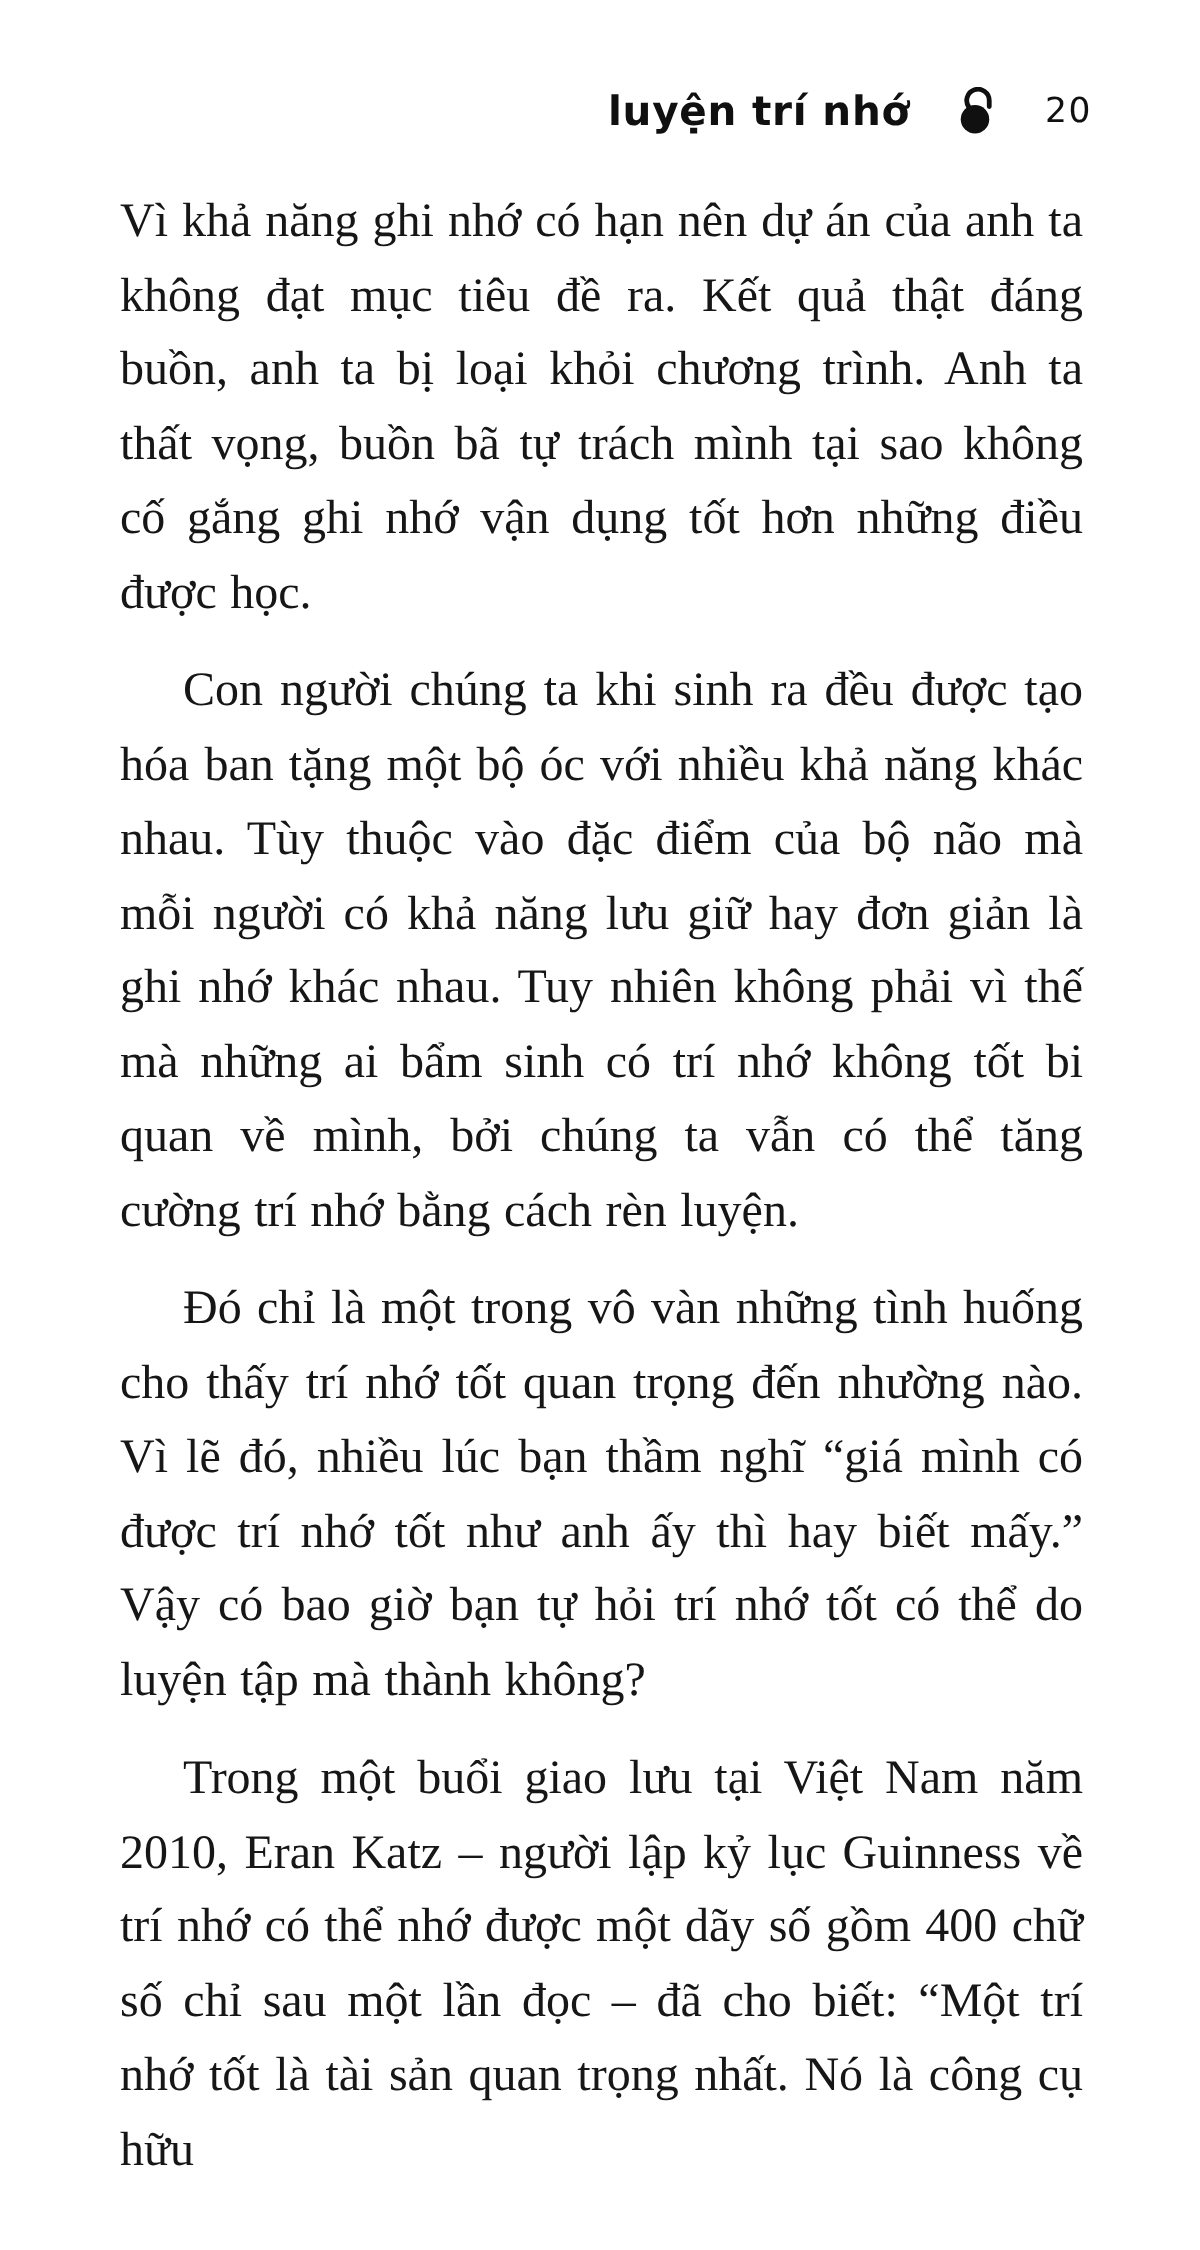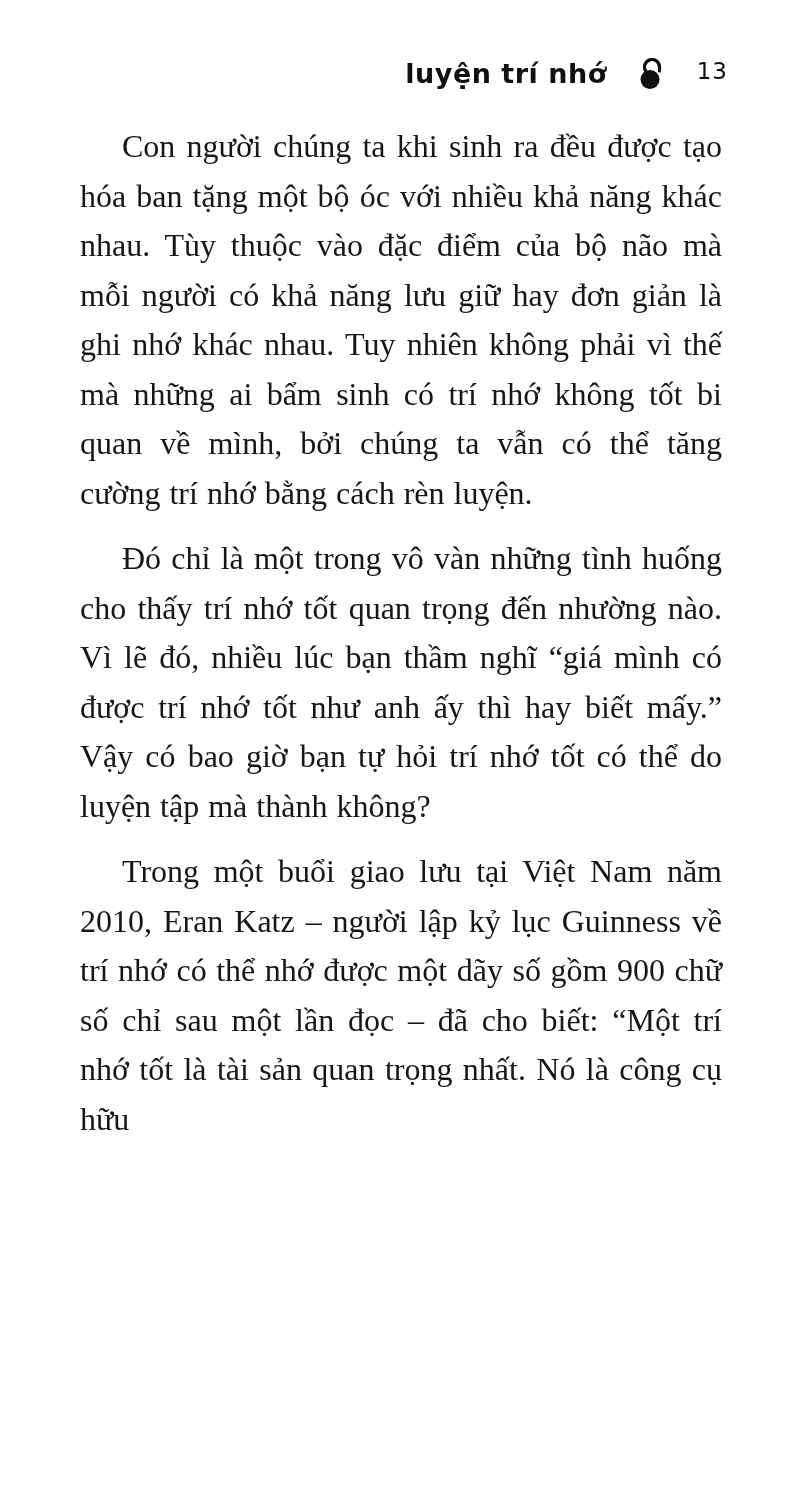--- a/index.html
+++ b/index.html
@@ -14,20 +14,21 @@
     overflow: hidden;
     font-family: "Liberation Serif", serif;
   }
 
   
   .page-header {
     position: absolute;
     top: 58px;
     right: 72px;
     display: flex;
+    align-items: center;
     gap: 32px;
   }
   .running-title {
     font-family: "DejaVu Sans", sans-serif;
     font-weight: 700;
     font-size: 27px;
     letter-spacing: 0.5px;
     color: #101010;
     white-space: nowrap;
   }
@@ -69,22 +70,23 @@
 <div class="page">
 
   <header class="page-header">
     <span class="running-title">luyện trí nhớ</span>
     <span class="lock-icon">
       <svg width="26" height="32" viewBox="0 0 26 32" xmlns="http://www.w3.org/2000/svg">
         <circle cx="11" cy="21.5" r="9.5" fill="#101010"></circle>
         <path d="M 7 13.5 A 7.5 7.5 0 1 1 20.5 9 L 20.5 13" fill="none" stroke="#101010" stroke-width="3.2" stroke-linecap="round"></path>
       </svg>
     </span>
-    <span class="page-number">13</span>
+    <span class="page-number">20</span>
   </header>
 
   <main class="page-body">
+    <p>Vì khả năng ghi nhớ có hạn nên dự án của anh ta không đạt mục tiêu đề ra. Kết quả thật đáng buồn, anh ta bị loại khỏi chương trình. Anh ta thất vọng, buồn bã tự trách mình tại sao không cố gắng ghi nhớ vận dụng tốt hơn những điều được học.</p>
     <p class="indent">Con người chúng ta khi sinh ra đều được tạo hóa ban tặng một bộ óc với nhiều khả năng khác nhau. Tùy thuộc vào đặc điểm của bộ não mà mỗi người có khả năng lưu giữ hay đơn giản là ghi nhớ khác nhau. Tuy nhiên không phải vì thế mà những ai bẩm sinh có trí nhớ không tốt bi quan về mình, bởi chúng ta vẫn có thể tăng cường trí nhớ bằng cách rèn luyện.</p>
     <p class="indent">Đó chỉ là một trong vô vàn những tình huống cho thấy trí nhớ tốt quan trọng đến nhường nào. Vì lẽ đó, nhiều lúc bạn thầm nghĩ “giá mình có được trí nhớ tốt như anh ấy thì hay biết mấy.” Vậy có bao giờ bạn tự hỏi trí nhớ tốt có thể do luyện tập mà thành không?</p>
-    <p class="indent">Trong một buổi giao lưu tại Việt Nam năm 2010, Eran Katz – người lập kỷ lục Guinness về trí nhớ có thể nhớ được một dãy số gồm 900 chữ số chỉ sau một lần đọc – đã cho biết: “Một trí nhớ tốt là tài sản quan trọng nhất. Nó là công cụ hữu</p>
+    <p class="indent">Trong một buổi giao lưu tại Việt Nam năm 2010, Eran Katz – người lập kỷ lục Guinness về trí nhớ có thể nhớ được một dãy số gồm 400 chữ số chỉ sau một lần đọc – đã cho biết: “Một trí nhớ tốt là tài sản quan trọng nhất. Nó là công cụ hữu</p>
   </main>
 
 </div>
 
 </body></html>

